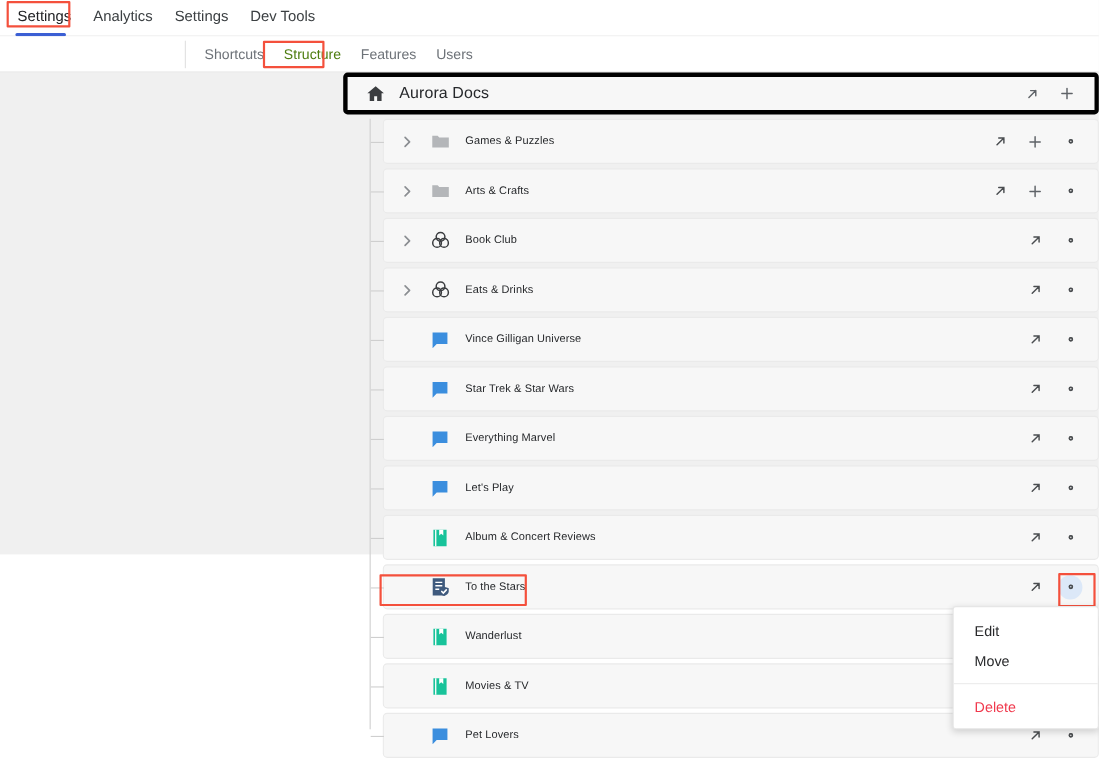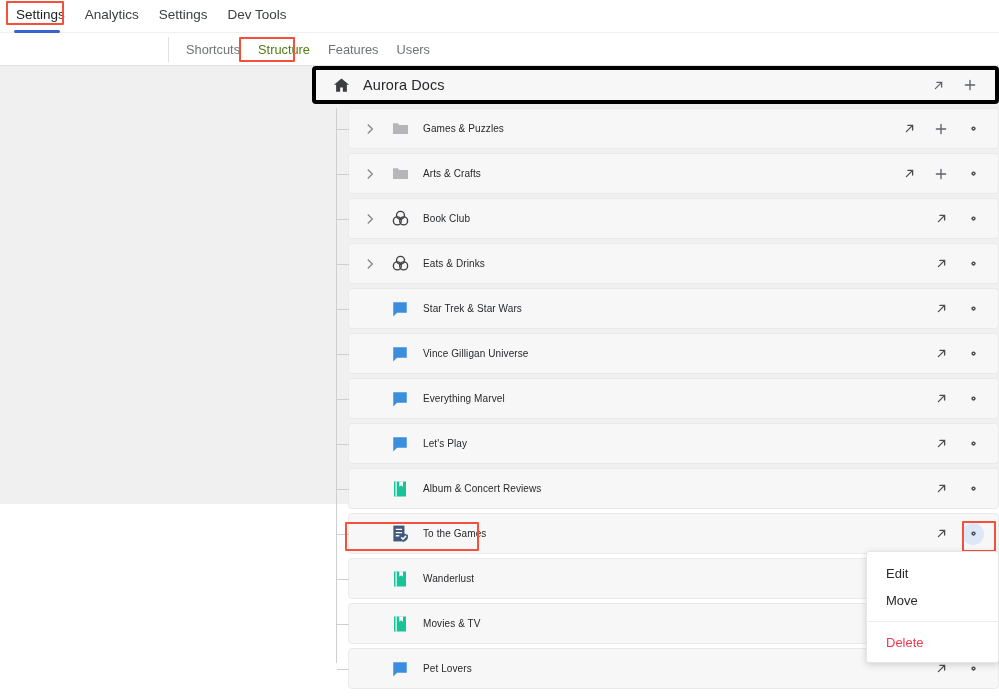--- a/index.html
+++ b/index.html
@@ -308,50 +308,50 @@
             </span>
           </div>
           <div class="row">
             <span class="stub"></span>
             <span class="chev-spacer"></span>
             <span class="row-icon">
               <svg width="18" height="18" viewBox="0 0 24 24">
                 <path fill="#3b8ede" d="M3 3h18v14H8l-5 5z"></path>
               </svg>
             </span>
+            <span class="row-label">Vince Gilligan Universe</span>
+            <span class="row-actions">
+              <span class="act">
+                <svg width="15" height="15" viewBox="0 0 24 24">
+                  <path fill="none" stroke="#4a4d50" stroke-width="2.1" stroke-linecap="round" d="M7 17 17 7M9.5 7H17v7.5"></path>
+                </svg>
+              </span>
+              <span class="act">
+                <svg width="15" height="15" viewBox="0 0 24 24">
+                  <g fill="#4a4d50">
+                    <path d="M12 9.1a2.9 2.9 0 1 0 0 5.8 2.9 2.9 0 0 0 0-5.8m0 1.8a1.1 1.1 0 1 1 0 2.2 1.1 1.1 0 0 1 0-2.2"></path>
+                    <path d="M13.1 1.6h-2.2l-.3 2.1-1.1.5-1.8-1.2-1.6 1.6 1.2 1.8-.5 1.1-2.1.3v2.2l2.1.3.5 1.1-1.2 1.8 1.6 1.6 1.8-1.2 1.1.5.3 2.1h2.2l.3-2.1 1.1-.5 1.8 1.2 1.6-1.6-1.2-1.8.5-1.1 2.1-.3V9.9l-2.1-.3-.5-1.1 1.2-1.8-1.6-1.6-1.8 1.2-1.1-.5z" opacity="0"></path>
+                  </g>
+                  <path fill="#4a4d50" d="m12 2 1.1 2.1 2.3-.6.5 2.3 2.3.6-1.2 2 1.2 2-2.3.6-.5 2.3-2.3-.6L12 15l-1.1-2.1-2.3.6-.5-2.3-2.3-.6 1.2-2-1.2-2 2.3-.6.5-2.3 2.3.6z" opacity="0"></path>
+                  <path fill="#4a4d50" d="M20.3 13.4c.1-.4.1-.9.1-1.4s0-.9-.1-1.4l2-1.5-1.9-3.4-2.4.9c-.7-.6-1.5-1-2.3-1.3l-.4-2.5h-3.9l-.4 2.5c-.8.3-1.6.7-2.3 1.3l-2.4-.9L4.4 9.1l2 1.5c-.1.5-.1.9-.1 1.4s0 .9.1 1.4l-2 1.5 1.9 3.4 2.4-.9c.7.6 1.5 1 2.3 1.3l.4 2.5h3.9l.4-2.5c.8-.3 1.6-.7 2.3-1.3l2.4.9 1.9-3.4zM12 15.3A3.3 3.3 0 1 1 15.3 12 3.3 3.3 0 0 1 12 15.3" opacity="0"></path>
+                  <path fill="#4a4d50" d="M12 8.6A3.4 3.4 0 1 0 15.4 12 3.4 3.4 0 0 0 12 8.6m0 5.1A1.7 1.7 0 1 1 13.7 12 1.7 1.7 0 0 1 12 13.7"></path>
+                  <path fill="#4a4d50" d="M21 10.1h-2l-.2-.6 1.4-1.4-1.4-2.4-1.8.8-.5-.3-.2-2h-2.8l-.2 2-.5.3-1.8-.8-1.4 2.4 1.4 1.4-.2.6h-2v2.8l2 .2.2.6-1.4 1.4 1.4 2.4 1.8-.8.5.3.2 2h2.8l.2-2 .5-.3 1.8.8 1.4-2.4-1.4-1.4.2-.6 2-.2z" opacity="0"></path>
+                </svg>
+              </span>
+            </span>
+          </div>
+          <div class="row">
+            <span class="stub"></span>
+            <span class="chev-spacer"></span>
+            <span class="row-icon">
+              <svg width="18" height="18" viewBox="0 0 24 24">
+                <path fill="#3b8ede" d="M3 3h18v14H8l-5 5z"></path>
+              </svg>
+            </span>
             <span class="row-label">Star Trek &amp; Star Wars</span>
-            <span class="row-actions">
-              <span class="act">
-                <svg width="15" height="15" viewBox="0 0 24 24">
-                  <path fill="none" stroke="#4a4d50" stroke-width="2.1" stroke-linecap="round" d="M7 17 17 7M9.5 7H17v7.5"></path>
-                </svg>
-              </span>
-              <span class="act">
-                <svg width="15" height="15" viewBox="0 0 24 24">
-                  <g fill="#4a4d50">
-                    <path d="M12 9.1a2.9 2.9 0 1 0 0 5.8 2.9 2.9 0 0 0 0-5.8m0 1.8a1.1 1.1 0 1 1 0 2.2 1.1 1.1 0 0 1 0-2.2"></path>
-                    <path d="M13.1 1.6h-2.2l-.3 2.1-1.1.5-1.8-1.2-1.6 1.6 1.2 1.8-.5 1.1-2.1.3v2.2l2.1.3.5 1.1-1.2 1.8 1.6 1.6 1.8-1.2 1.1.5.3 2.1h2.2l.3-2.1 1.1-.5 1.8 1.2 1.6-1.6-1.2-1.8.5-1.1 2.1-.3V9.9l-2.1-.3-.5-1.1 1.2-1.8-1.6-1.6-1.8 1.2-1.1-.5z" opacity="0"></path>
-                  </g>
-                  <path fill="#4a4d50" d="m12 2 1.1 2.1 2.3-.6.5 2.3 2.3.6-1.2 2 1.2 2-2.3.6-.5 2.3-2.3-.6L12 15l-1.1-2.1-2.3.6-.5-2.3-2.3-.6 1.2-2-1.2-2 2.3-.6.5-2.3 2.3.6z" opacity="0"></path>
-                  <path fill="#4a4d50" d="M20.3 13.4c.1-.4.1-.9.1-1.4s0-.9-.1-1.4l2-1.5-1.9-3.4-2.4.9c-.7-.6-1.5-1-2.3-1.3l-.4-2.5h-3.9l-.4 2.5c-.8.3-1.6.7-2.3 1.3l-2.4-.9L4.4 9.1l2 1.5c-.1.5-.1.9-.1 1.4s0 .9.1 1.4l-2 1.5 1.9 3.4 2.4-.9c.7.6 1.5 1 2.3 1.3l.4 2.5h3.9l.4-2.5c.8-.3 1.6-.7 2.3-1.3l2.4.9 1.9-3.4zM12 15.3A3.3 3.3 0 1 1 15.3 12 3.3 3.3 0 0 1 12 15.3" opacity="0"></path>
-                  <path fill="#4a4d50" d="M12 8.6A3.4 3.4 0 1 0 15.4 12 3.4 3.4 0 0 0 12 8.6m0 5.1A1.7 1.7 0 1 1 13.7 12 1.7 1.7 0 0 1 12 13.7"></path>
-                  <path fill="#4a4d50" d="M21 10.1h-2l-.2-.6 1.4-1.4-1.4-2.4-1.8.8-.5-.3-.2-2h-2.8l-.2 2-.5.3-1.8-.8-1.4 2.4 1.4 1.4-.2.6h-2v2.8l2 .2.2.6-1.4 1.4 1.4 2.4 1.8-.8.5.3.2 2h2.8l.2-2 .5-.3 1.8.8 1.4-2.4-1.4-1.4.2-.6 2-.2z" opacity="0"></path>
-                </svg>
-              </span>
-            </span>
-          </div>
-          <div class="row">
-            <span class="stub"></span>
-            <span class="chev-spacer"></span>
-            <span class="row-icon">
-              <svg width="18" height="18" viewBox="0 0 24 24">
-                <path fill="#3b8ede" d="M3 3h18v14H8l-5 5z"></path>
-              </svg>
-            </span>
-            <span class="row-label">Vince Gilligan Universe</span>
             <span class="row-actions">
               <span class="act">
                 <svg width="15" height="15" viewBox="0 0 24 24">
                   <path fill="none" stroke="#4a4d50" stroke-width="2.1" stroke-linecap="round" d="M7 17 17 7M9.5 7H17v7.5"></path>
                 </svg>
               </span>
               <span class="act">
                 <svg width="15" height="15" viewBox="0 0 24 24">
                   <g fill="#4a4d50">
                     <path d="M12 9.1a2.9 2.9 0 1 0 0 5.8 2.9 2.9 0 0 0 0-5.8m0 1.8a1.1 1.1 0 1 1 0 2.2 1.1 1.1 0 0 1 0-2.2"></path>
@@ -458,21 +458,21 @@
             <span class="stub"></span>
             <span class="chev-spacer"></span>
             <span class="row-icon">
               <svg width="19" height="19" viewBox="0 0 24 24">
                 <path fill="#3f5a7d" d="M3 2h14v20H3z"></path>
                 <path fill="#ffffff" d="M6 6h8v1.7H6zM6 10h8v1.7H6zM6 14h5v1.7H6z"></path>
                 <path fill="#3f5a7d" d="M16 12c3 .9 5.4 1.6 5.4 1.6v3.6c0 2.4-2.6 4.3-5.4 5.2-2.8-.9-5.4-2.8-5.4-5.2v-3.6z"></path>
                 <path fill="none" stroke="#ffffff" stroke-width="1.9" stroke-linecap="round" d="m13.4 17.3 1.8 1.8 3.4-3.6"></path>
               </svg>
             </span>
-            <span class="row-label">To the Games</span>
+            <span class="row-label">To the Stars</span>
             <span class="row-actions">
               <span class="act">
                 <svg width="15" height="15" viewBox="0 0 24 24">
                   <path fill="none" stroke="#4a4d50" stroke-width="2.1" stroke-linecap="round" d="M7 17 17 7M9.5 7H17v7.5"></path>
                 </svg>
               </span>
               <span class="act gear-active">
                 <svg width="15" height="15" viewBox="0 0 24 24">
                   <g fill="#4a4d50">
                     <path d="M12 9.1a2.9 2.9 0 1 0 0 5.8 2.9 2.9 0 0 0 0-5.8m0 1.8a1.1 1.1 0 1 1 0 2.2 1.1 1.1 0 0 1 0-2.2"></path>

